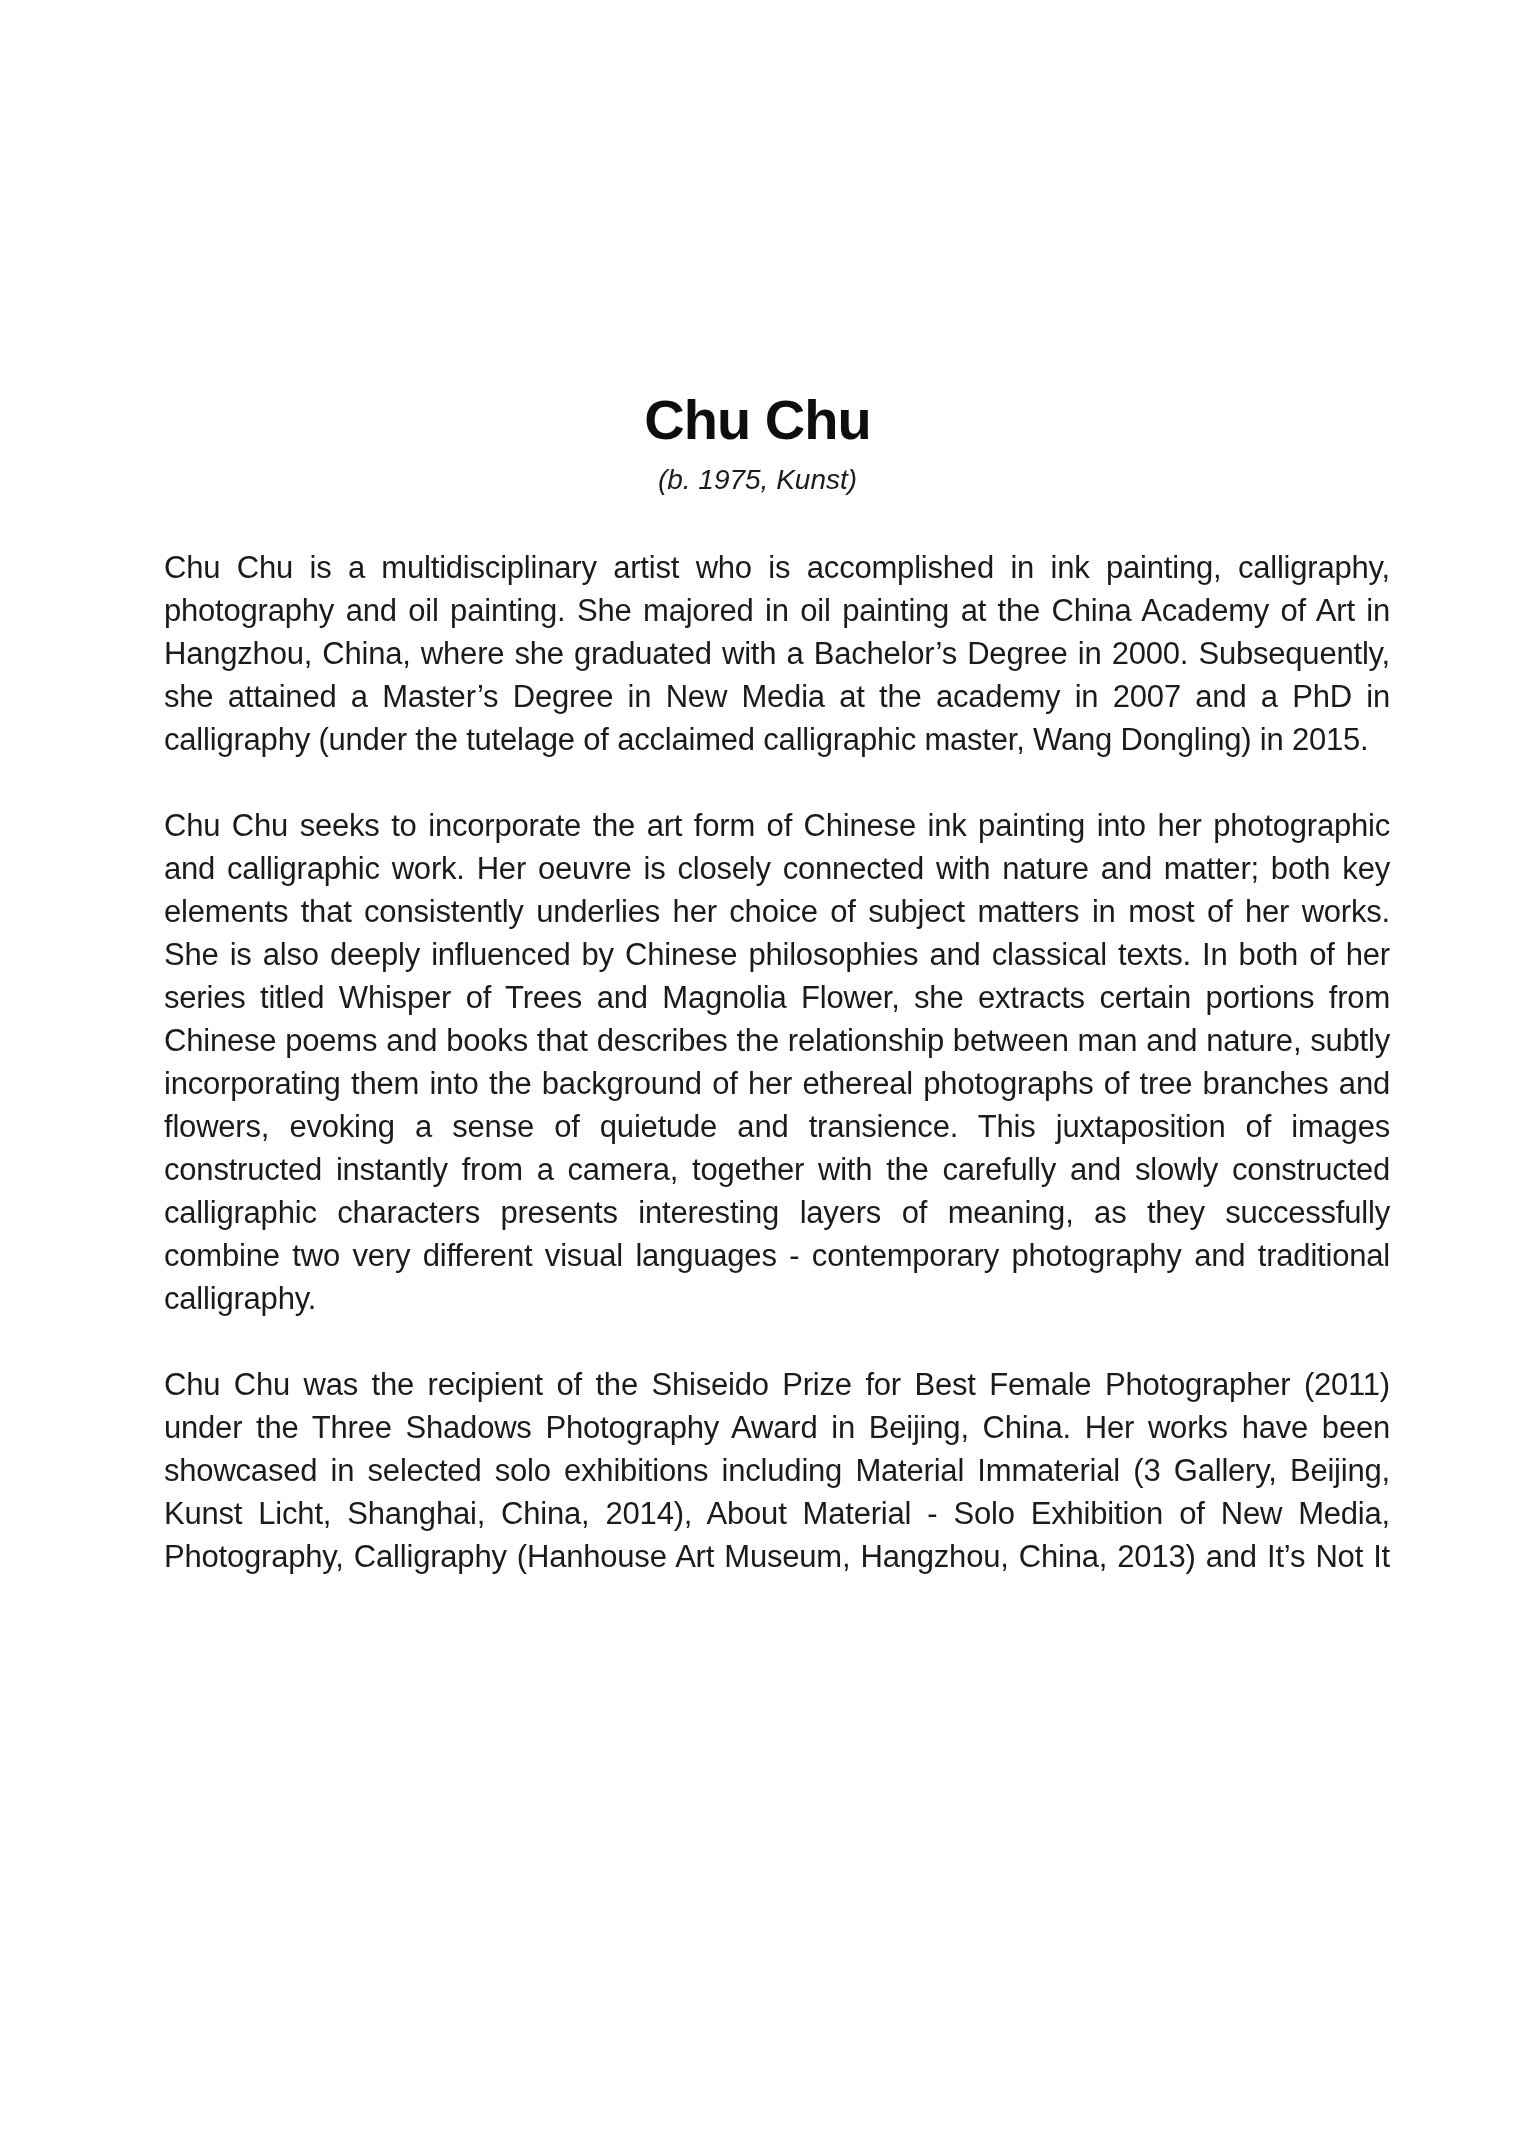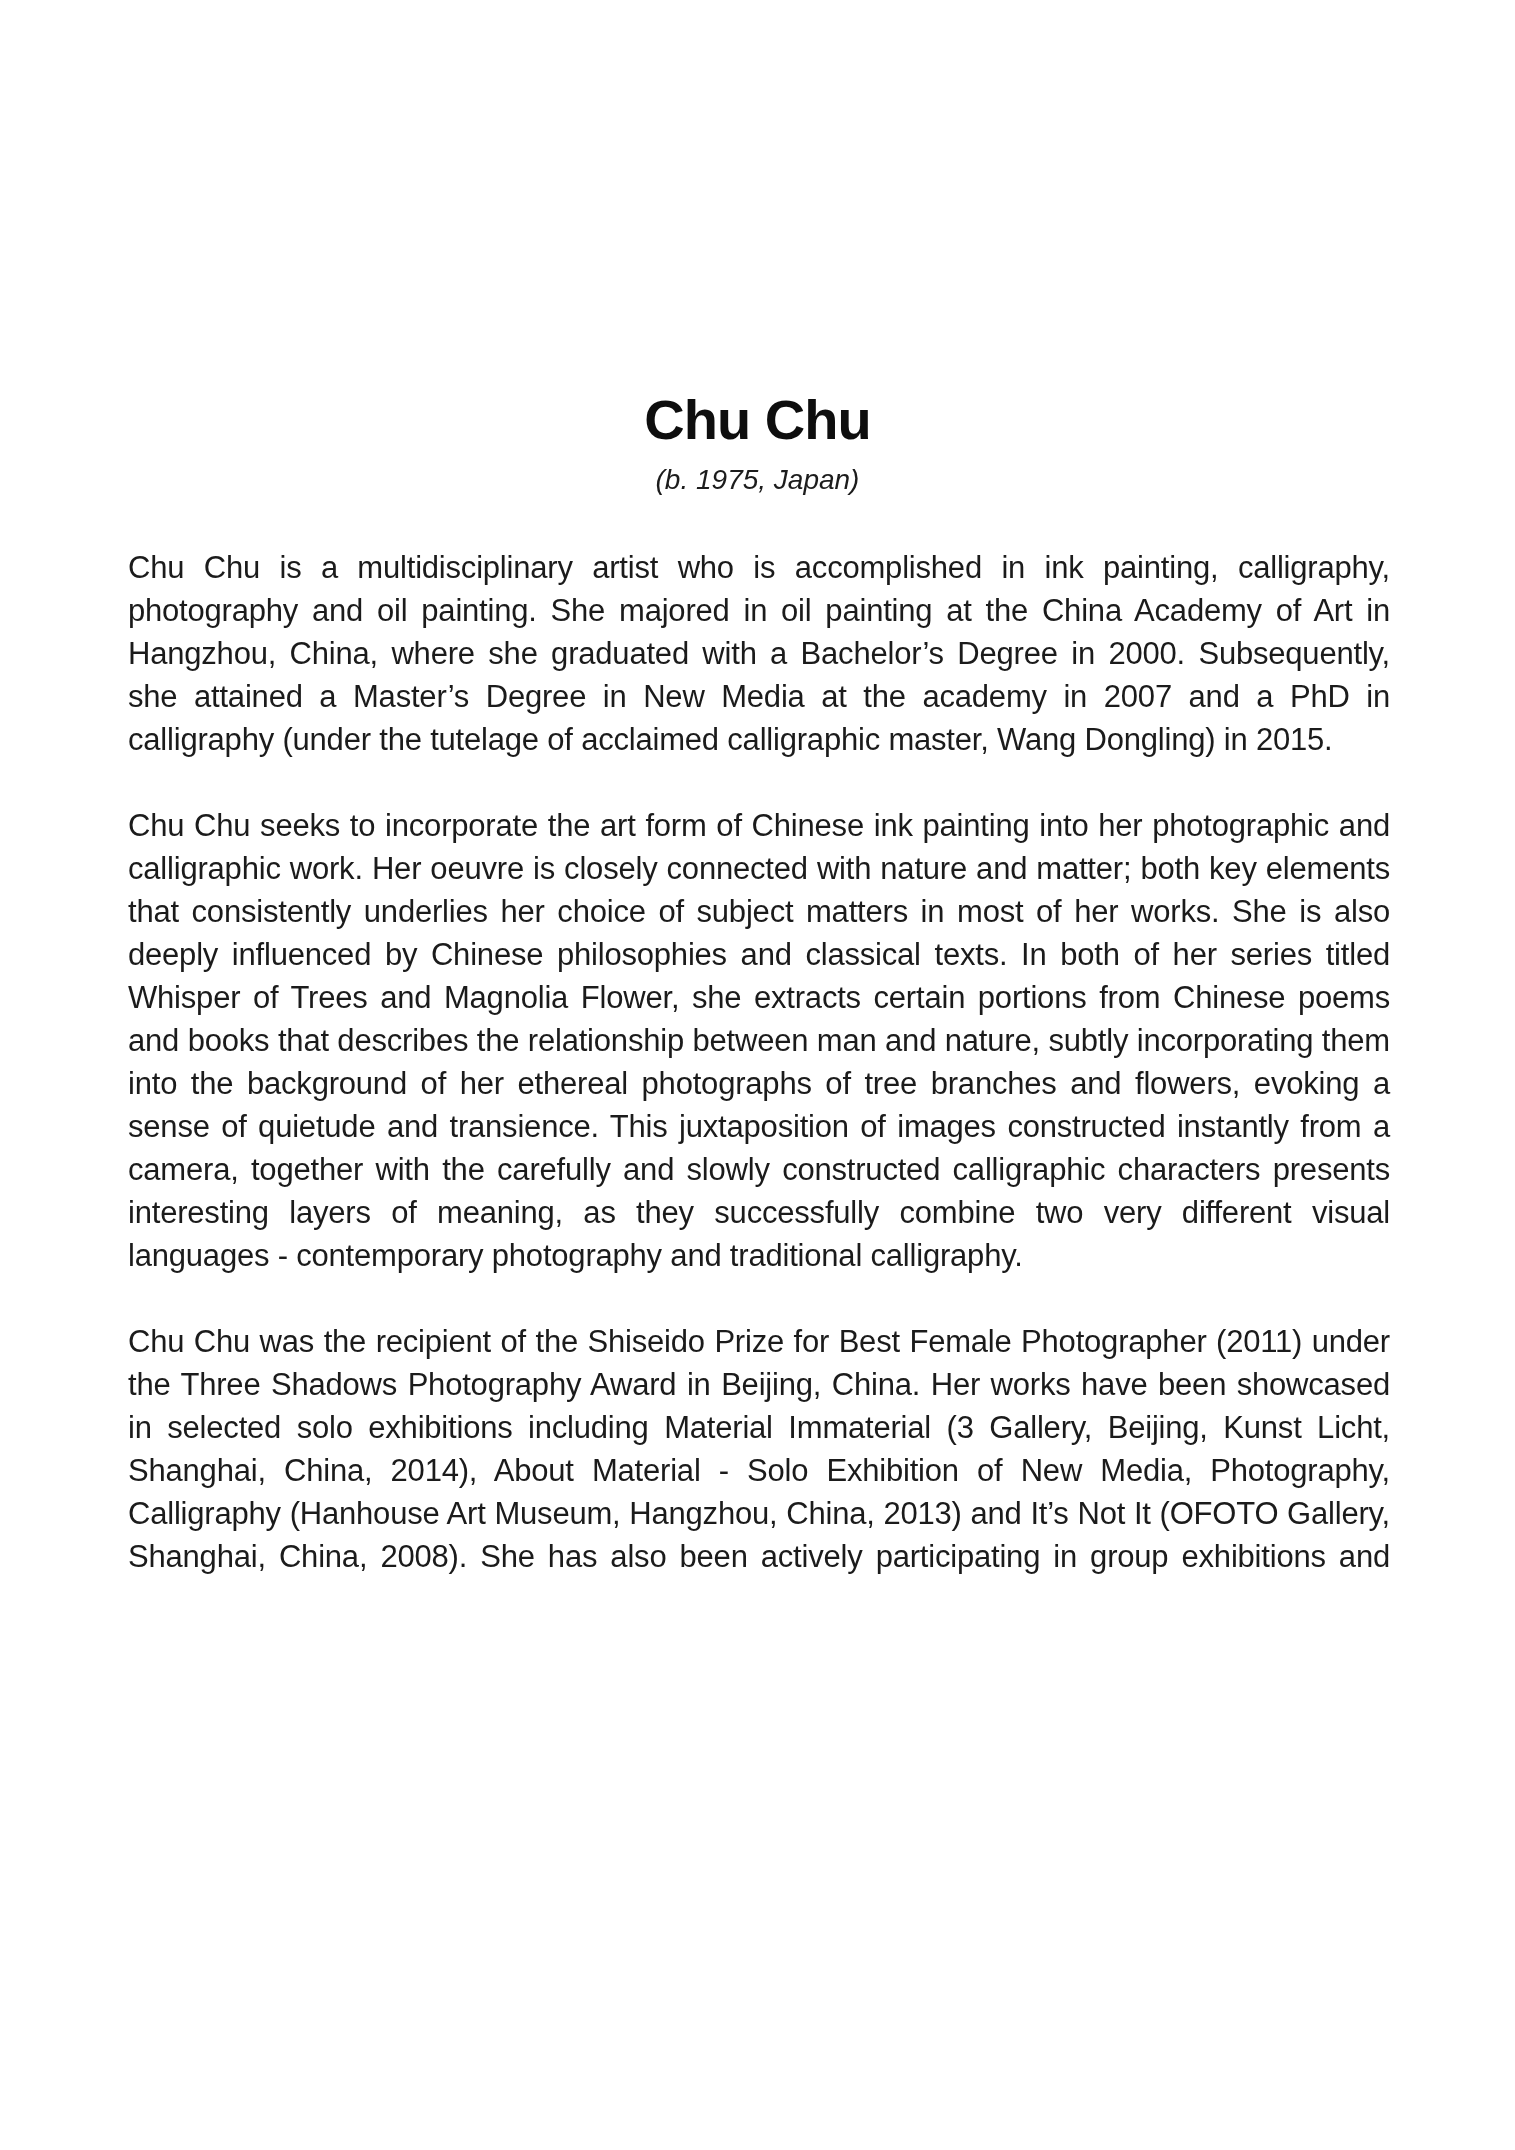--- a/index.html
+++ b/index.html
@@ -43,39 +43,40 @@
     color: #1b1b1b;
   }
 
   .doc-body p {
     font-size: 31px;
     line-height: 43px;
     text-align: justify;
     text-justify: inter-word;
     margin-bottom: 43px;
     letter-spacing: -0.2px;
+    margin-left: 36px;
   }
 
   .page-number {
     position: absolute;
     top: 2082px;
     right: 24px;
     font-size: 30px;
     color: #3d3d3d;
     line-height: 1.0;
   }
 </style>
 </head>
 <body>
 
 <div class="page">
 
   <header class="doc-header">
     <h1 class="doc-title">Chu Chu</h1>
-    <div class="doc-subtitle">(b. 1975, Japan)</div>
+    <div class="doc-subtitle">(b. 1975, Kunst)</div>
   </header>
 
   <main class="doc-body">
     <p>Chu Chu is a multidisciplinary artist who is accomplished in ink painting, calligraphy, photography and oil painting. She majored in oil painting at the China Academy of Art in Hangzhou, China, where she graduated with a Bachelor’s Degree in 2000. Subsequently, she attained a Master’s Degree in New Media at the academy in 2007 and a PhD in calligraphy (under the tutelage of acclaimed calligraphic master, Wang Dongling) in 2015.</p>
     <p>Chu Chu seeks to incorporate the art form of Chinese ink painting into her photographic and calligraphic work. Her oeuvre is closely connected with nature and matter; both key elements that consistently underlies her choice of subject matters in most of her works. She is also deeply influenced by Chinese philosophies and classical texts. In both of her series titled Whisper of Trees and Magnolia Flower, she extracts certain portions from Chinese poems and books that describes the relationship between man and nature, subtly incorporating them into the background of her ethereal photographs of tree branches and flowers, evoking a sense of quietude and transience. This juxtaposition of images constructed instantly from a camera, together with the carefully and slowly constructed calligraphic characters presents interesting layers of meaning, as they successfully combine two very different visual languages - contemporary photography and traditional calligraphy.</p>
     <p>Chu Chu was the recipient of the Shiseido Prize for Best Female Photographer (2011) under the Three Shadows Photography Award in Beijing, China. Her works have been showcased in selected solo exhibitions including Material Immaterial (3 Gallery, Beijing, Kunst Licht, Shanghai, China, 2014), About Material - Solo Exhibition of New Media, Photography, Calligraphy (Hanhouse Art Museum, Hangzhou, China, 2013) and It’s Not It (OFOTO Gallery, Shanghai, China, 2008). She has also been actively participating in group exhibitions and photography festivals in Hong Kong, China, Japan, Europe, U.K and the USA.</p>
   </main>
 
   <div class="page-number">112</div>
 

